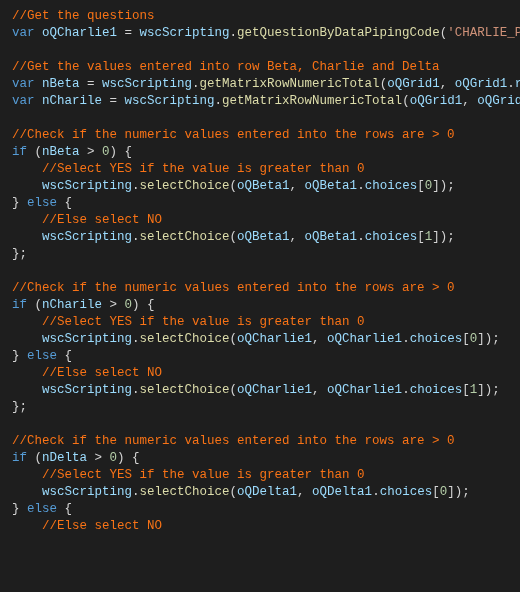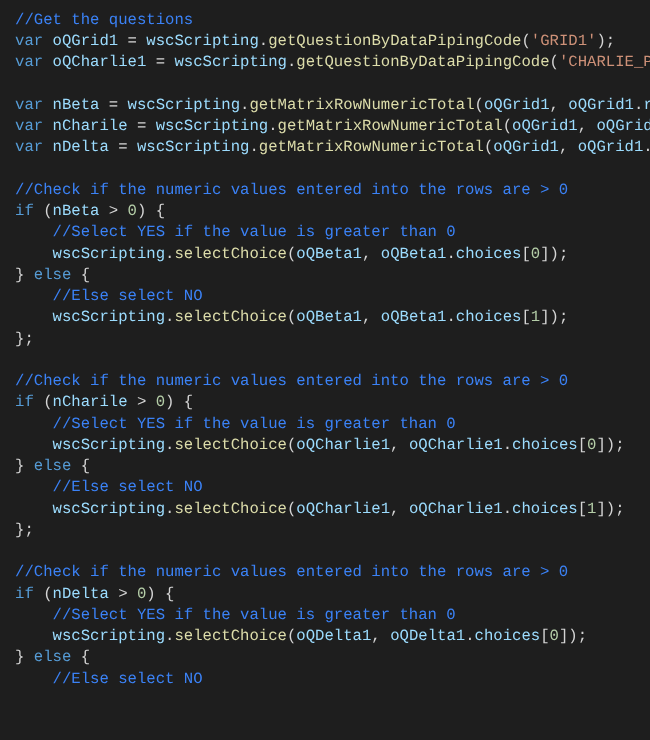--- a/index.html
+++ b/index.html
@@ -7,39 +7,38 @@
     padding: 8px 12px;
     background: #1e1e1e;
     font-family: Consolas, "Courier New", monospace;
     font-size: 12.5px;
     line-height: 17px;
     color: #d4d4d4;
     width: 520px;
     box-sizing: border-box;
   }
   .line { white-space: pre; }
-  .comment { color: #3b82f6; }
+  .comment { color: #f97316; }
   .kw      { color: #569cd6; }
   .var     { color: #9cdcfe; }
   .op      { color: #d4d4d4; }
   .fn      { color: #dcdcaa; }
   .str     { color: #ce9178; }
   .num     { color: #b5cea8; }
 </style>
 </head>
 <body>
 
 <div id="editor">
     <div class="line"><span class="comment">//Get the questions</span></div>
-    <div class="line"><span class="kw">var</span><span class="op"> </span><span class="var">oQGrid1</span><span class="op"> = </span><span class="var">wscScripting</span><span class="op">.</span><span class="fn">getQuestionByDataPipingCode</span><span class="op">(</span><span class="str">'GRID1'</span><span class="op">);</span></div>
     <div class="line"><span class="kw">var</span><span class="op"> </span><span class="var">oQCharlie1</span><span class="op"> = </span><span class="var">wscScripting</span><span class="op">.</span><span class="fn">getQuestionByDataPipingCode</span><span class="op">(</span><span class="str">'CHARLIE_P1'</span></div>
     <div class="line">&nbsp;</div>
+    <div class="line"><span class="comment">//Get the values entered into row Beta, Charlie and Delta</span></div>
     <div class="line"><span class="kw">var</span><span class="op"> </span><span class="var">nBeta</span><span class="op"> = </span><span class="var">wscScripting</span><span class="op">.</span><span class="fn">getMatrixRowNumericTotal</span><span class="op">(</span><span class="var">oQGrid1</span><span class="op">, </span><span class="var">oQGrid1</span><span class="op">.</span><span class="var">rows</span></div>
     <div class="line"><span class="kw">var</span><span class="op"> </span><span class="var">nCharile</span><span class="op"> = </span><span class="var">wscScripting</span><span class="op">.</span><span class="fn">getMatrixRowNumericTotal</span><span class="op">(</span><span class="var">oQGrid1</span><span class="op">, </span><span class="var">oQGrid1</span></div>
-    <div class="line"><span class="kw">var</span><span class="op"> </span><span class="var">nDelta</span><span class="op"> = </span><span class="var">wscScripting</span><span class="op">.</span><span class="fn">getMatrixRowNumericTotal</span><span class="op">(</span><span class="var">oQGrid1</span><span class="op">, </span><span class="var">oQGrid1</span><span class="op">.</span></div>
     <div class="line">&nbsp;</div>
     <div class="line"><span class="comment">//Check if the numeric values entered into the rows are &gt; 0</span></div>
     <div class="line"><span class="kw">if</span><span class="op"> (</span><span class="var">nBeta</span><span class="op"> &gt; </span><span class="num">0</span><span class="op">) {</span></div>
     <div class="line"><span class="op">    </span><span class="comment">//Select YES if the value is greater than 0</span></div>
     <div class="line"><span class="op">    </span><span class="var">wscScripting</span><span class="op">.</span><span class="fn">selectChoice</span><span class="op">(</span><span class="var">oQBeta1</span><span class="op">, </span><span class="var">oQBeta1</span><span class="op">.</span><span class="var">choices</span><span class="op">[</span><span class="num">0</span><span class="op">]);</span></div>
     <div class="line"><span class="op">} </span><span class="kw">else</span><span class="op"> {</span></div>
     <div class="line"><span class="op">    </span><span class="comment">//Else select NO</span></div>
     <div class="line"><span class="op">    </span><span class="var">wscScripting</span><span class="op">.</span><span class="fn">selectChoice</span><span class="op">(</span><span class="var">oQBeta1</span><span class="op">, </span><span class="var">oQBeta1</span><span class="op">.</span><span class="var">choices</span><span class="op">[</span><span class="num">1</span><span class="op">]);</span></div>
     <div class="line"><span class="op">};</span></div>
     <div class="line">&nbsp;</div>

